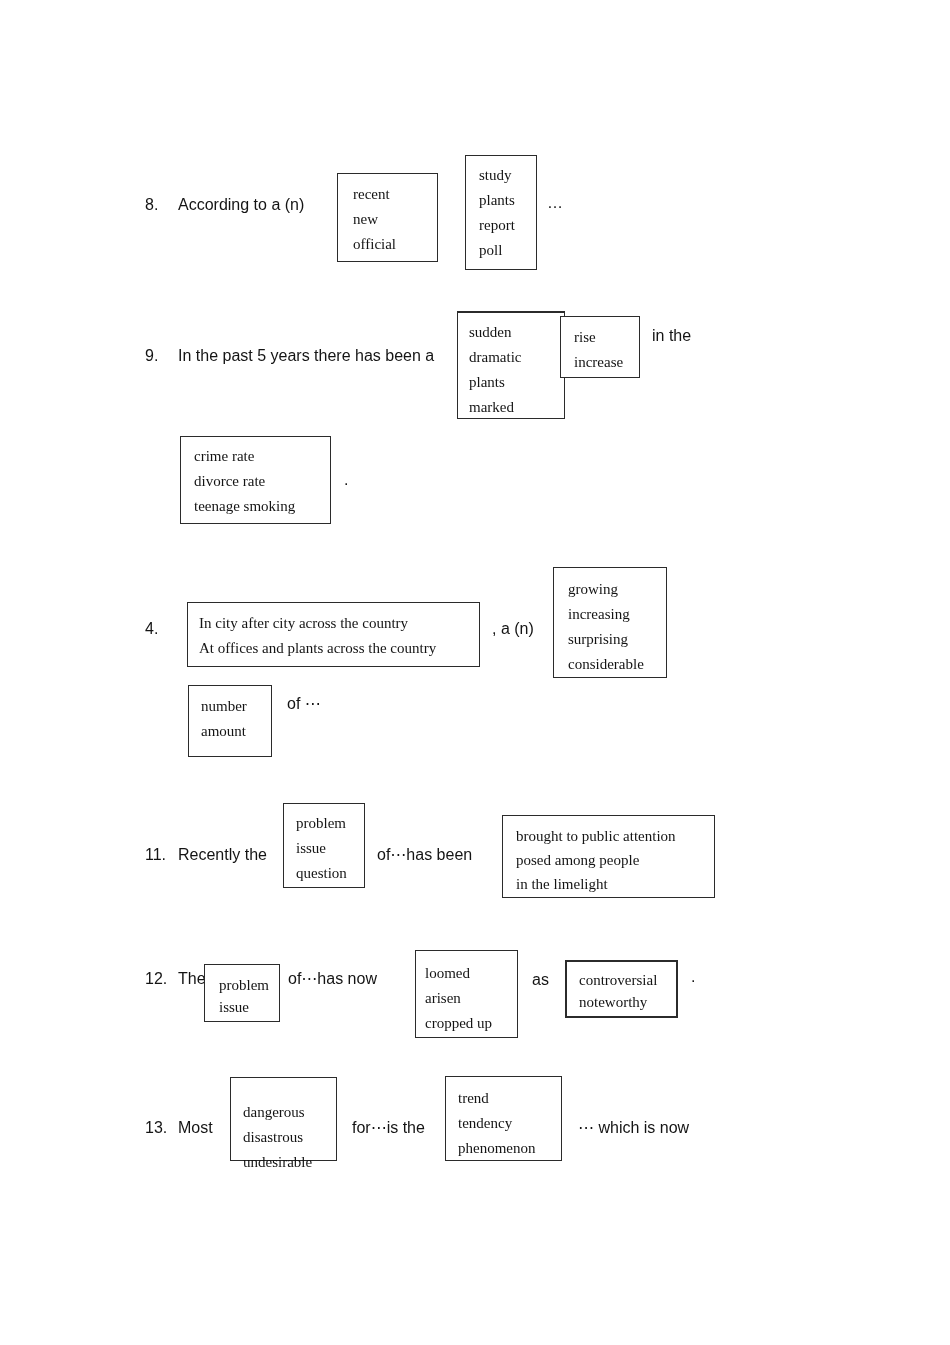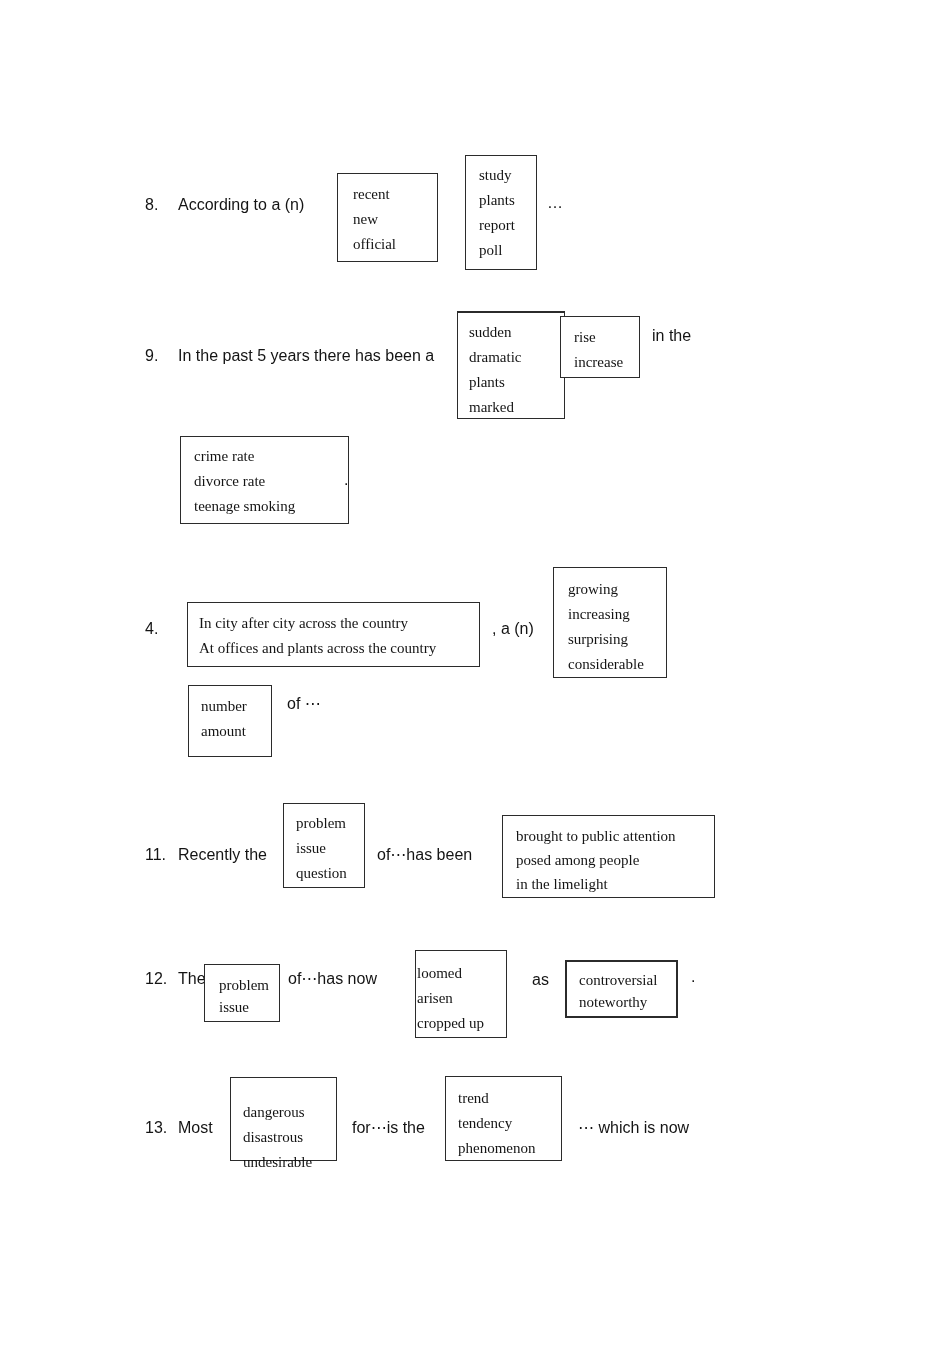--- a/index.html
+++ b/index.html
@@ -58,21 +58,21 @@
     <span class="opt">sudden</span>
     <span class="opt">dramatic</span>
     <span class="opt">plants</span>
     <span class="opt">marked</span>
   </div>
   <div class="box" style="left:560px;top:316px;width:80px;height:62px;padding:8px 0 0 13px">
     <span class="opt">rise</span>
     <span class="opt">increase</span>
   </div>
   <span class="t" style="left:652px;top:325px">in the</span>
-  <div class="box" style="left:180px;top:436px;width:169px;height:88px;padding:7px 0 0 13px">
+  <div class="box" style="left:180px;top:436px;width:151px;height:88px;padding:7px 0 0 13px">
     <span class="opt">crime rate</span>
     <span class="opt">divorce rate</span>
     <span class="opt">teenage smoking</span>
   </div>
   <span class="t" style="left:344px;top:469px">.</span>
 
   <span class="t" style="left:145px;top:618px">4.</span>
   <div class="box" style="left:187px;top:602px;width:293px;height:65px;padding:8px 12px 0 11px">
     <span class="opt">In city after city across the country</span>
     <span class="opt">At offices and plants across the country</span>
@@ -104,21 +104,21 @@
     <span class="opt">in the limelight</span>
   </div>
 
   <span class="t" style="left:145px;top:968px">12.</span>
   <span class="t" style="left:178px;top:968px">The</span>
   <div class="box lh22" style="left:204px;top:964px;width:76px;height:58px;padding:9px 0 0 14px">
     <span class="opt">problem</span>
     <span class="opt">issue</span>
   </div>
   <span class="t" style="left:288px;top:968px">of⋯has now</span>
-  <div class="box" style="left:415px;top:950px;width:92px;height:88px;padding:10px 0 0 1px">
+  <div class="box" style="left:415px;top:950px;width:103px;height:88px;padding:10px 0 0 9px">
     <span class="opt">loomed</span>
     <span class="opt">arisen</span>
     <span class="opt">cropped up</span>
   </div>
   <span class="t" style="left:532px;top:969px">as</span>
   <div class="box lh22" style="left:565px;top:960px;width:113px;height:58px;padding:7px 0 0 12px;border-width:2px">
     <span class="opt">controversial</span>
     <span class="opt">noteworthy</span>
   </div>
   <span class="t" style="left:691px;top:966px">.</span>

